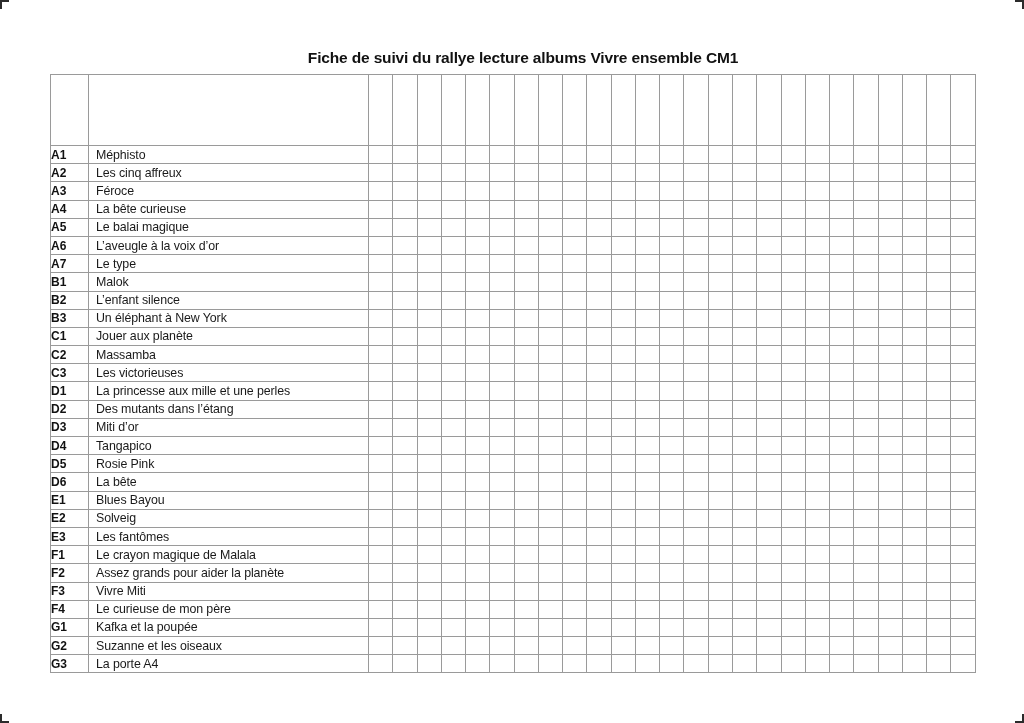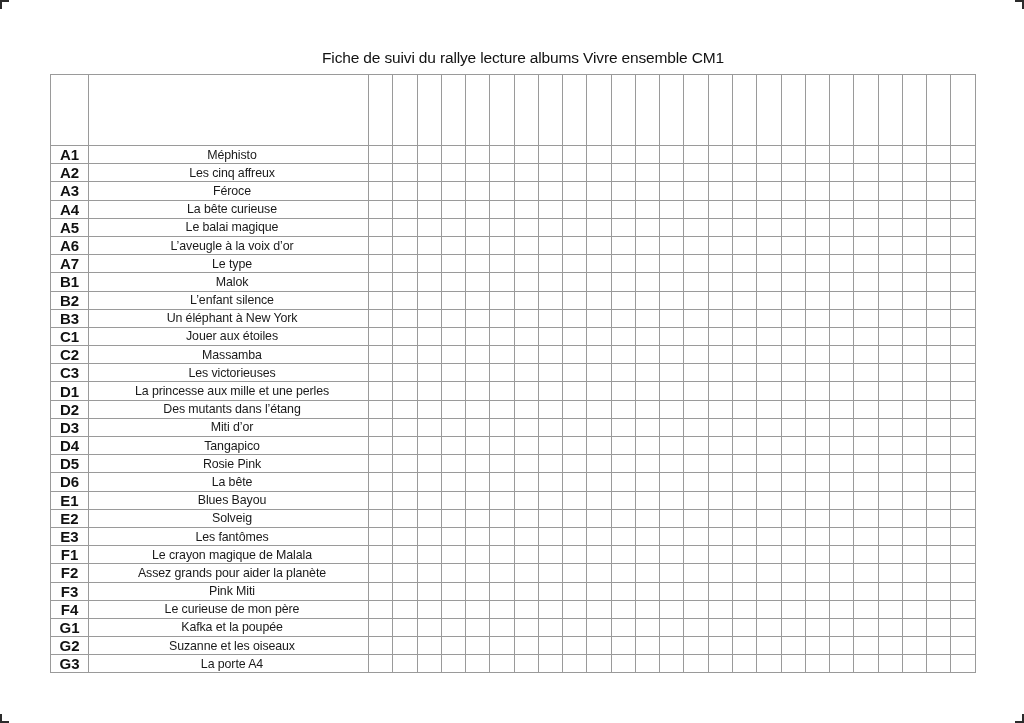--- a/index.html
+++ b/index.html
@@ -46,21 +46,21 @@
   .corner-br::after  { right: 0; bottom: 0; width: 2px; height: 9px; }
 
   
   .sheet-title {
     position: absolute;
     left: 0;
     right: 0;
     top: 48px;
     text-align: center;
     font-size: 15.5px;
-    font-weight: normal;
+    font-weight: bold;
     letter-spacing: -0.15px;
     color: #111111;
     line-height: 19px;
     margin-left: 22px;
   }
 
   
   .tracking-table {
     position: absolute;
     left: 50px;
@@ -79,30 +79,29 @@
 
   col.col-code  { width: 38px; }
   col.col-title { width: 280px; }
   col.col-tick  { width: 24.28px; }
 
   tr.header-row td {
     height: 71px;
   }
 
   td.cell-code {
-    font-size: 15px;
+    font-size: 12px;
     font-weight: bold;
-    text-align: center;
     color: #111111;
     letter-spacing: 0px;
   }
   td.cell-title {
     font-size: 12.4px;
     font-weight: normal;
-    text-align: center;
+    text-align: left;
     padding-left: 7px;
     color: #1a1a1a;
     white-space: nowrap;
     overflow: hidden;
     letter-spacing: -0.1px;
   }
   td.cell-tick {
     background: #ffffff;
   }
 </style>
@@ -461,21 +460,21 @@
         <td class="cell-tick"></td>
         <td class="cell-tick"></td>
         <td class="cell-tick"></td>
         <td class="cell-tick"></td>
         <td class="cell-tick"></td>
         <td class="cell-tick"></td>
         <td class="cell-tick"></td>
       </tr>
       <tr>
         <td class="cell-code">C1</td>
-        <td class="cell-title">Jouer aux étoiles</td>
+        <td class="cell-title">Jouer aux planète</td>
         <td class="cell-tick"></td>
         <td class="cell-tick"></td>
         <td class="cell-tick"></td>
         <td class="cell-tick"></td>
         <td class="cell-tick"></td>
         <td class="cell-tick"></td>
         <td class="cell-tick"></td>
         <td class="cell-tick"></td>
         <td class="cell-tick"></td>
         <td class="cell-tick"></td>
@@ -867,21 +866,21 @@
         <td class="cell-tick"></td>
         <td class="cell-tick"></td>
         <td class="cell-tick"></td>
         <td class="cell-tick"></td>
         <td class="cell-tick"></td>
         <td class="cell-tick"></td>
         <td class="cell-tick"></td>
       </tr>
       <tr>
         <td class="cell-code">F3</td>
-        <td class="cell-title">Pink Miti</td>
+        <td class="cell-title">Vivre Miti</td>
         <td class="cell-tick"></td>
         <td class="cell-tick"></td>
         <td class="cell-tick"></td>
         <td class="cell-tick"></td>
         <td class="cell-tick"></td>
         <td class="cell-tick"></td>
         <td class="cell-tick"></td>
         <td class="cell-tick"></td>
         <td class="cell-tick"></td>
         <td class="cell-tick"></td>

